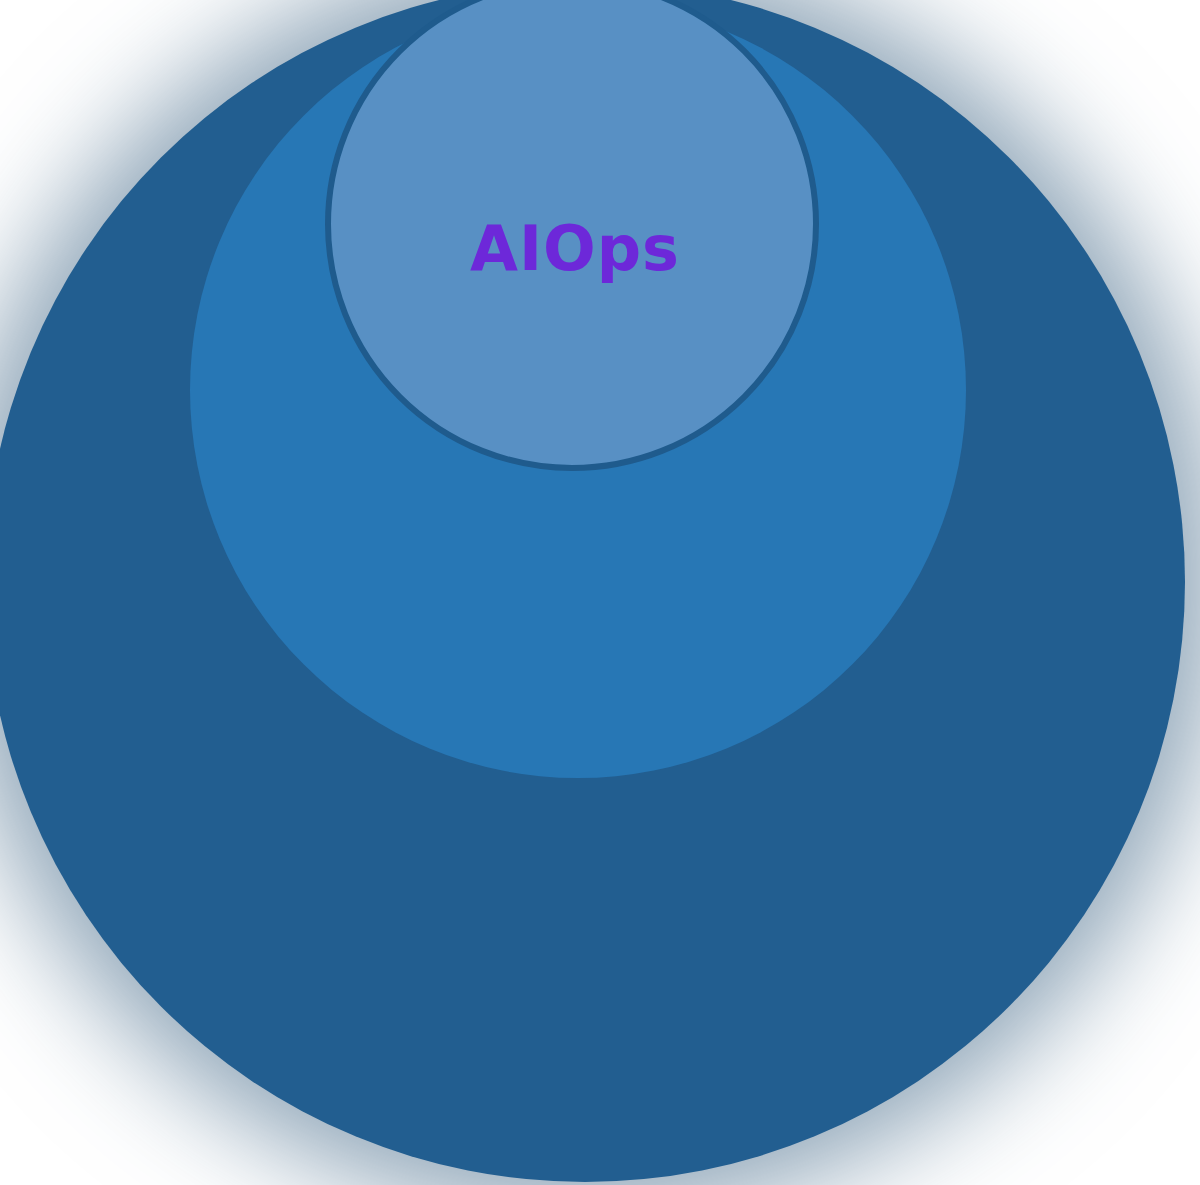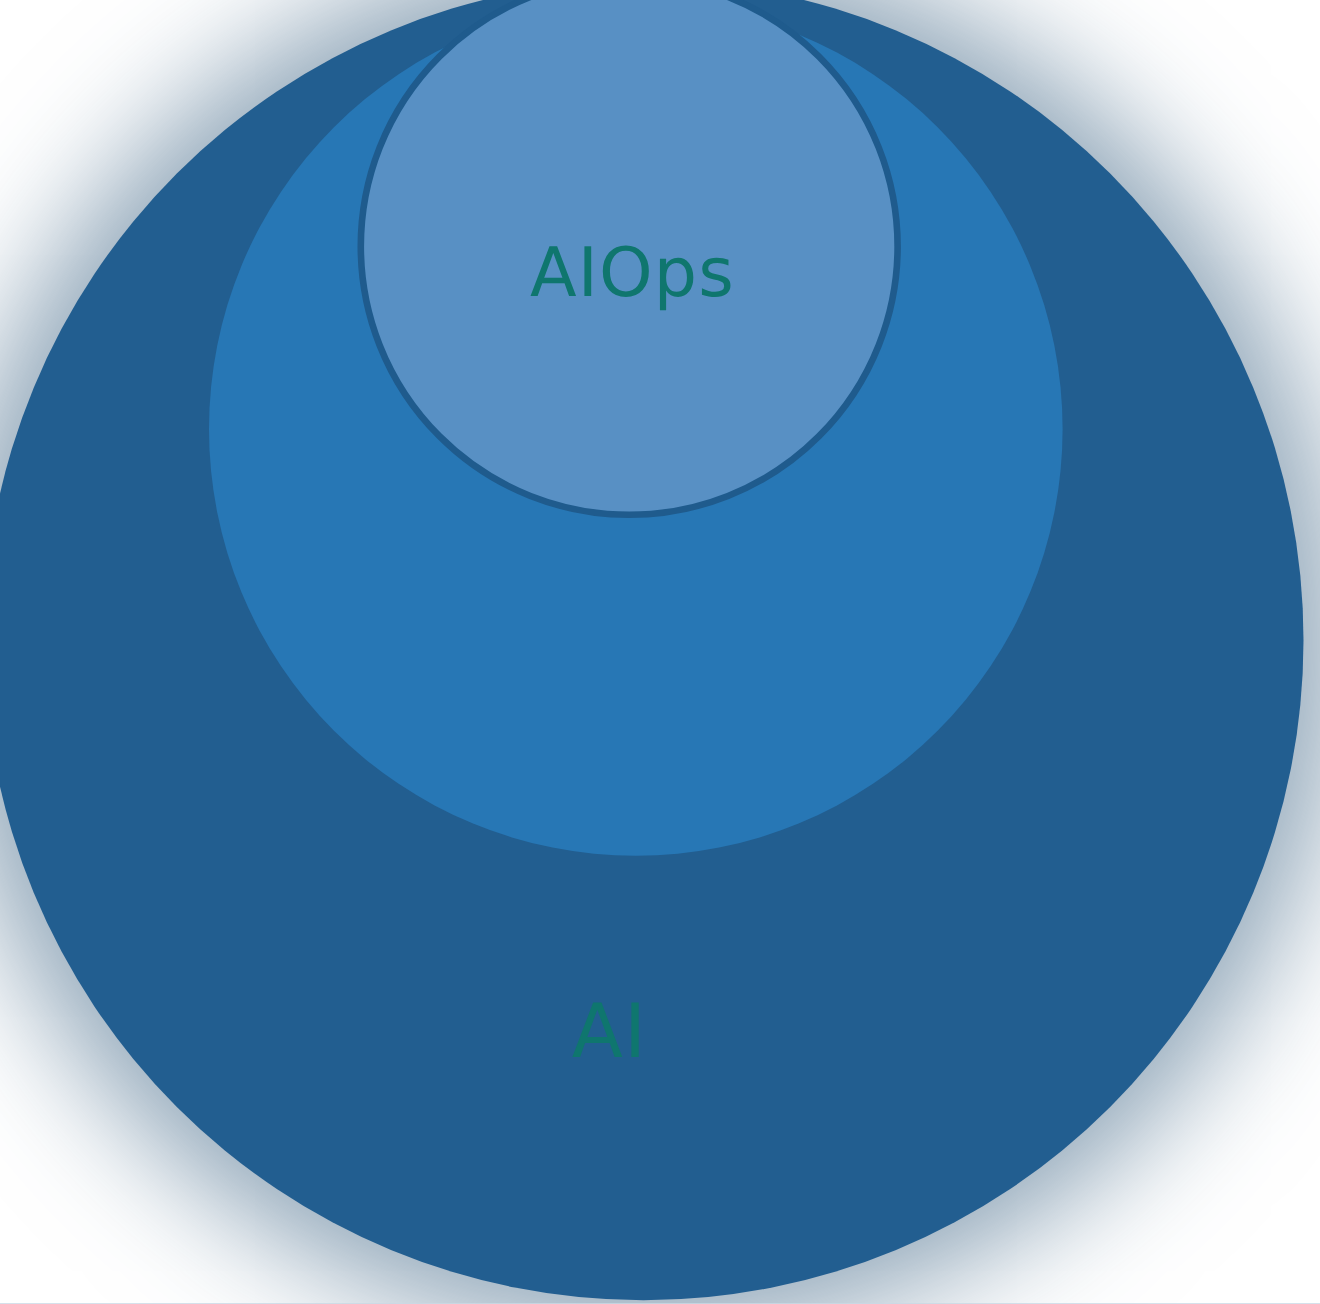--- a/index.html
+++ b/index.html
@@ -38,22 +38,22 @@
     left: 325px;
     top: -23px;
     width: 494px;
     height: 494px;
     border-style: solid;
     border-width: 6px;
   }
   .circle-label {
     position: absolute;
     transform: translate(-50%, -50%);
-    color: #0f766e;
-    font-weight: normal;
+    color: #6d28d9;
+    font-weight: bold;
     letter-spacing: 1px;
     white-space: nowrap;
     user-select: none;
   }
   #aiops-label {
     left: 575px;
     top: 248px;
     font-size: 62px;
   }
   #ml-label {
@@ -74,15 +74,14 @@
 
   <div id="ai-circle" class="circle" style="background-color: rgb(34, 94, 144);"></div>
 
   <div id="ml-circle" class="circle" style="background-color: rgb(39, 119, 181);"></div>
 
   <div id="aiops-circle" class="circle" style="background-color: rgb(88, 144, 196); border-color: rgb(31, 91, 141);"></div>
 
   <div id="aiops-label" class="circle-label">AIOps</div>
 
 
-  <div id="ai-label" class="circle-label">AI</div>
 
 </div>
 
 </body></html>

